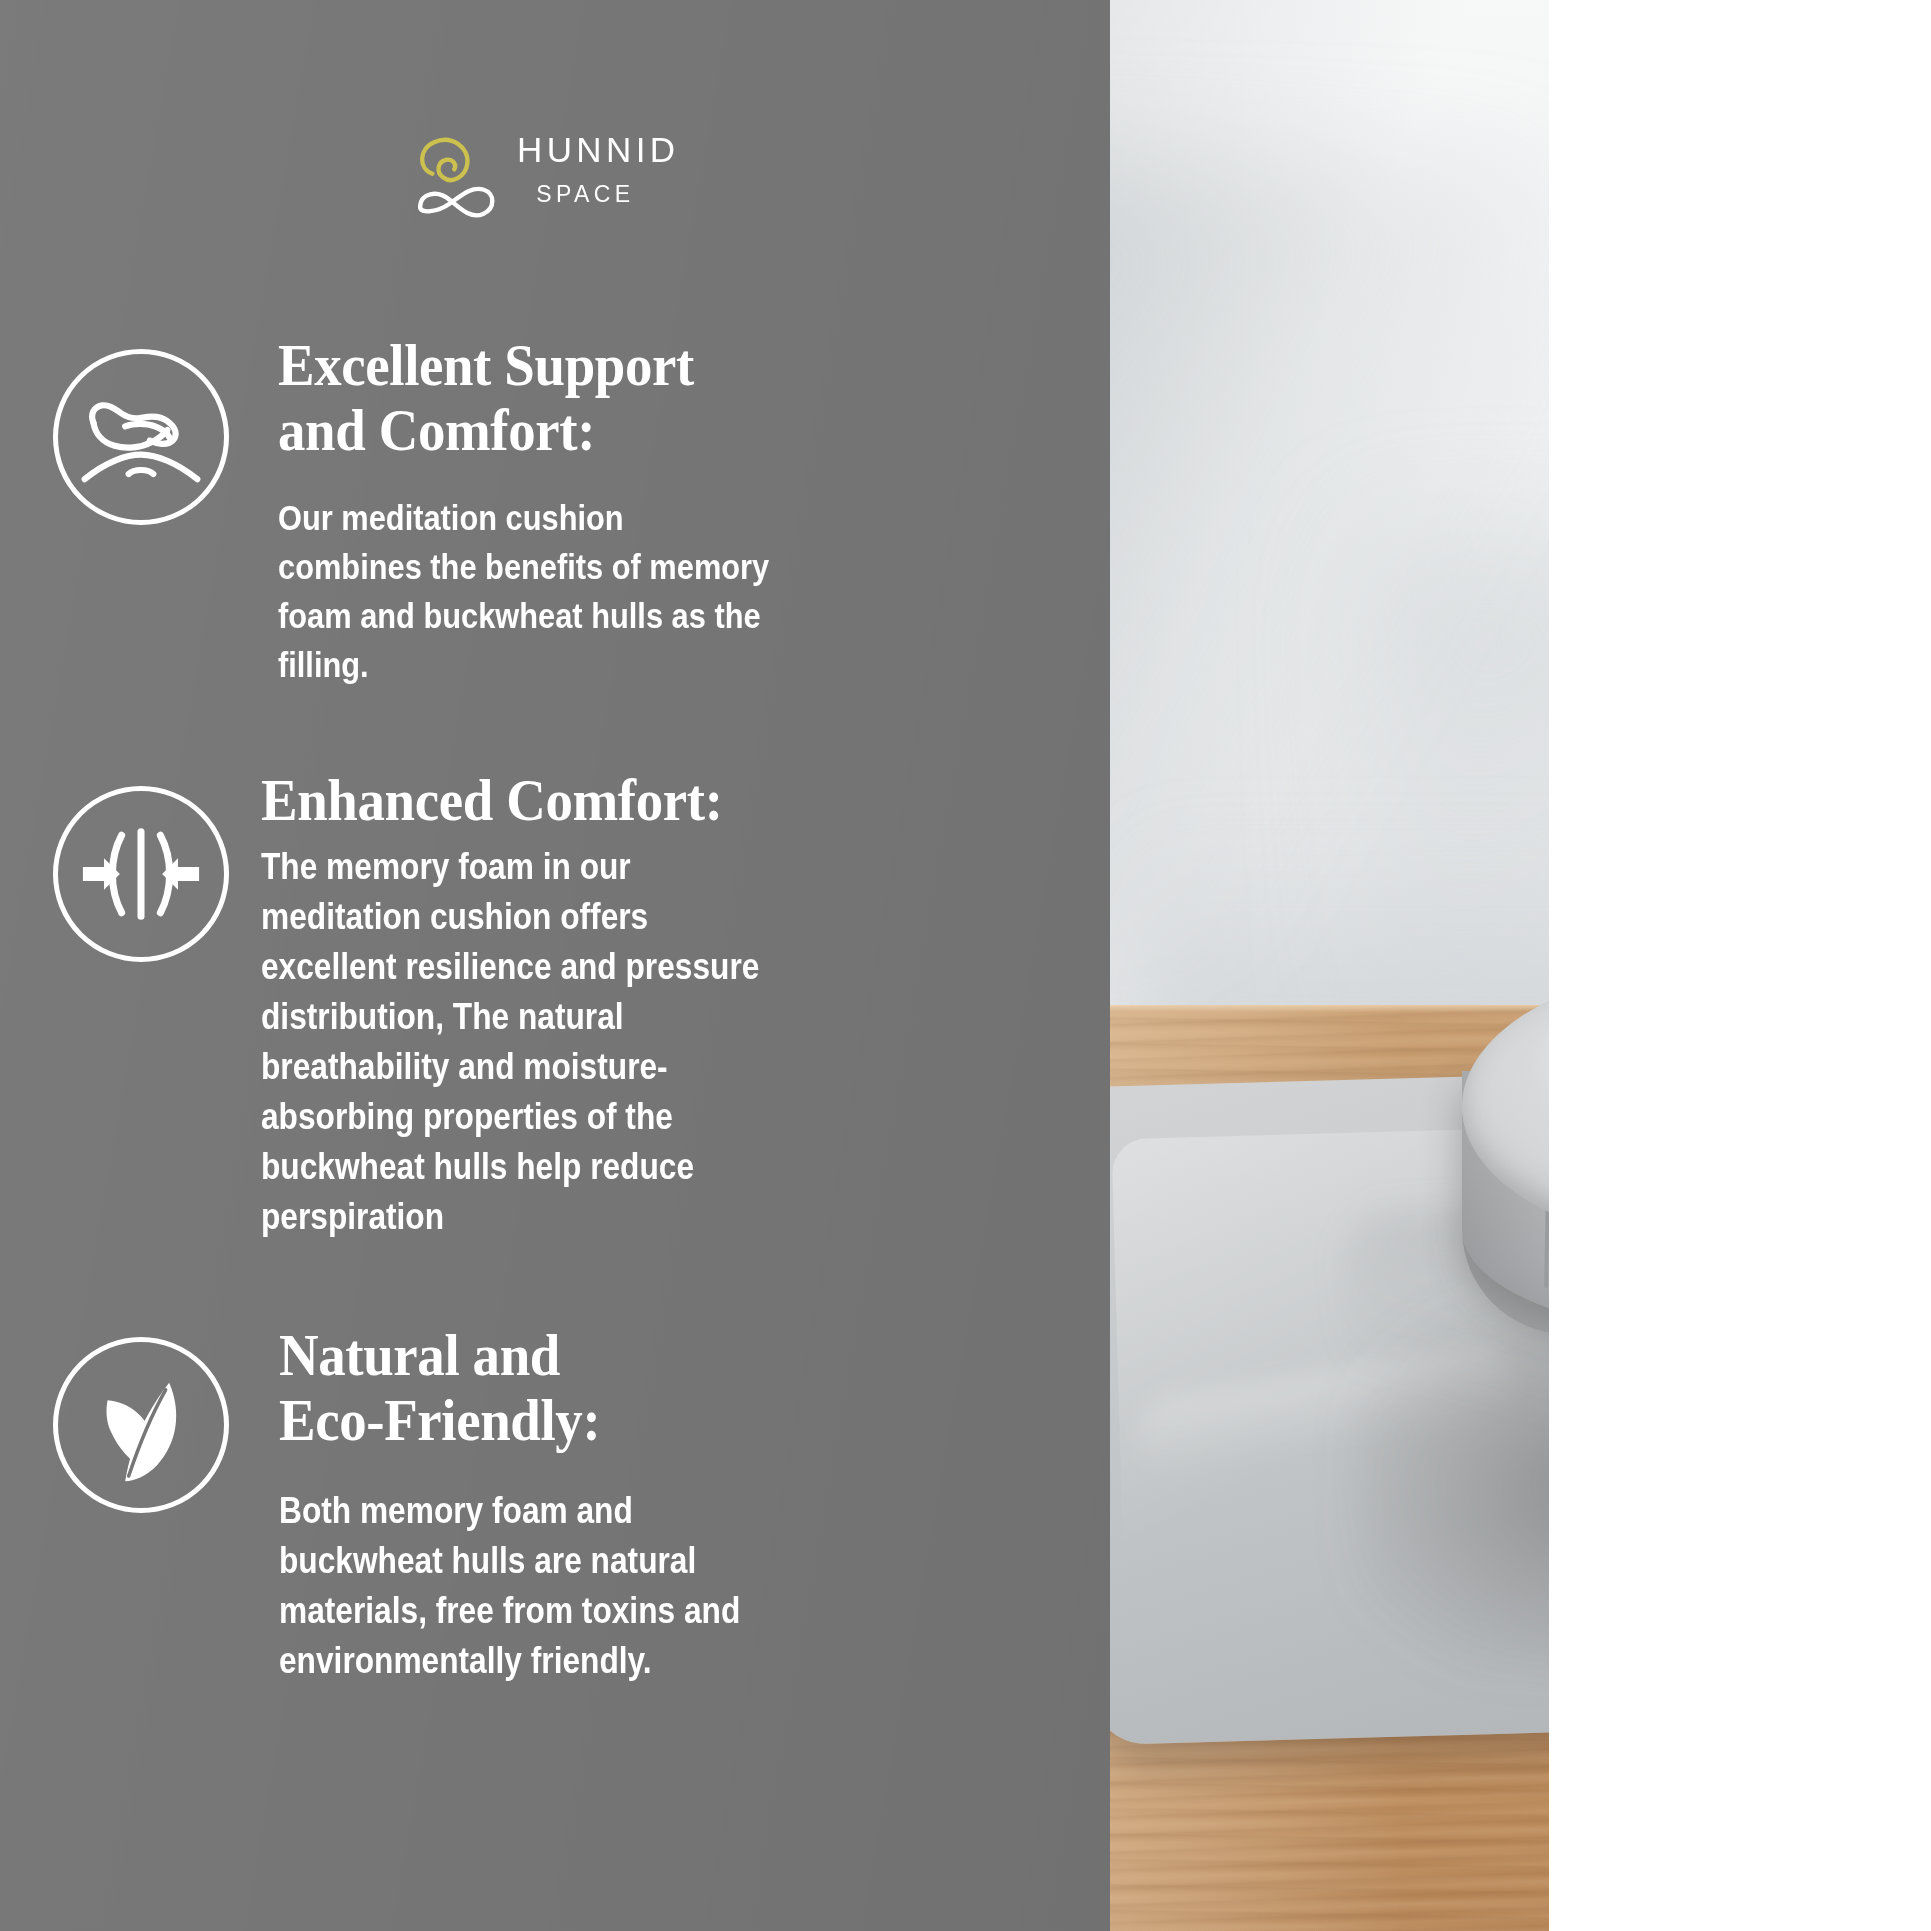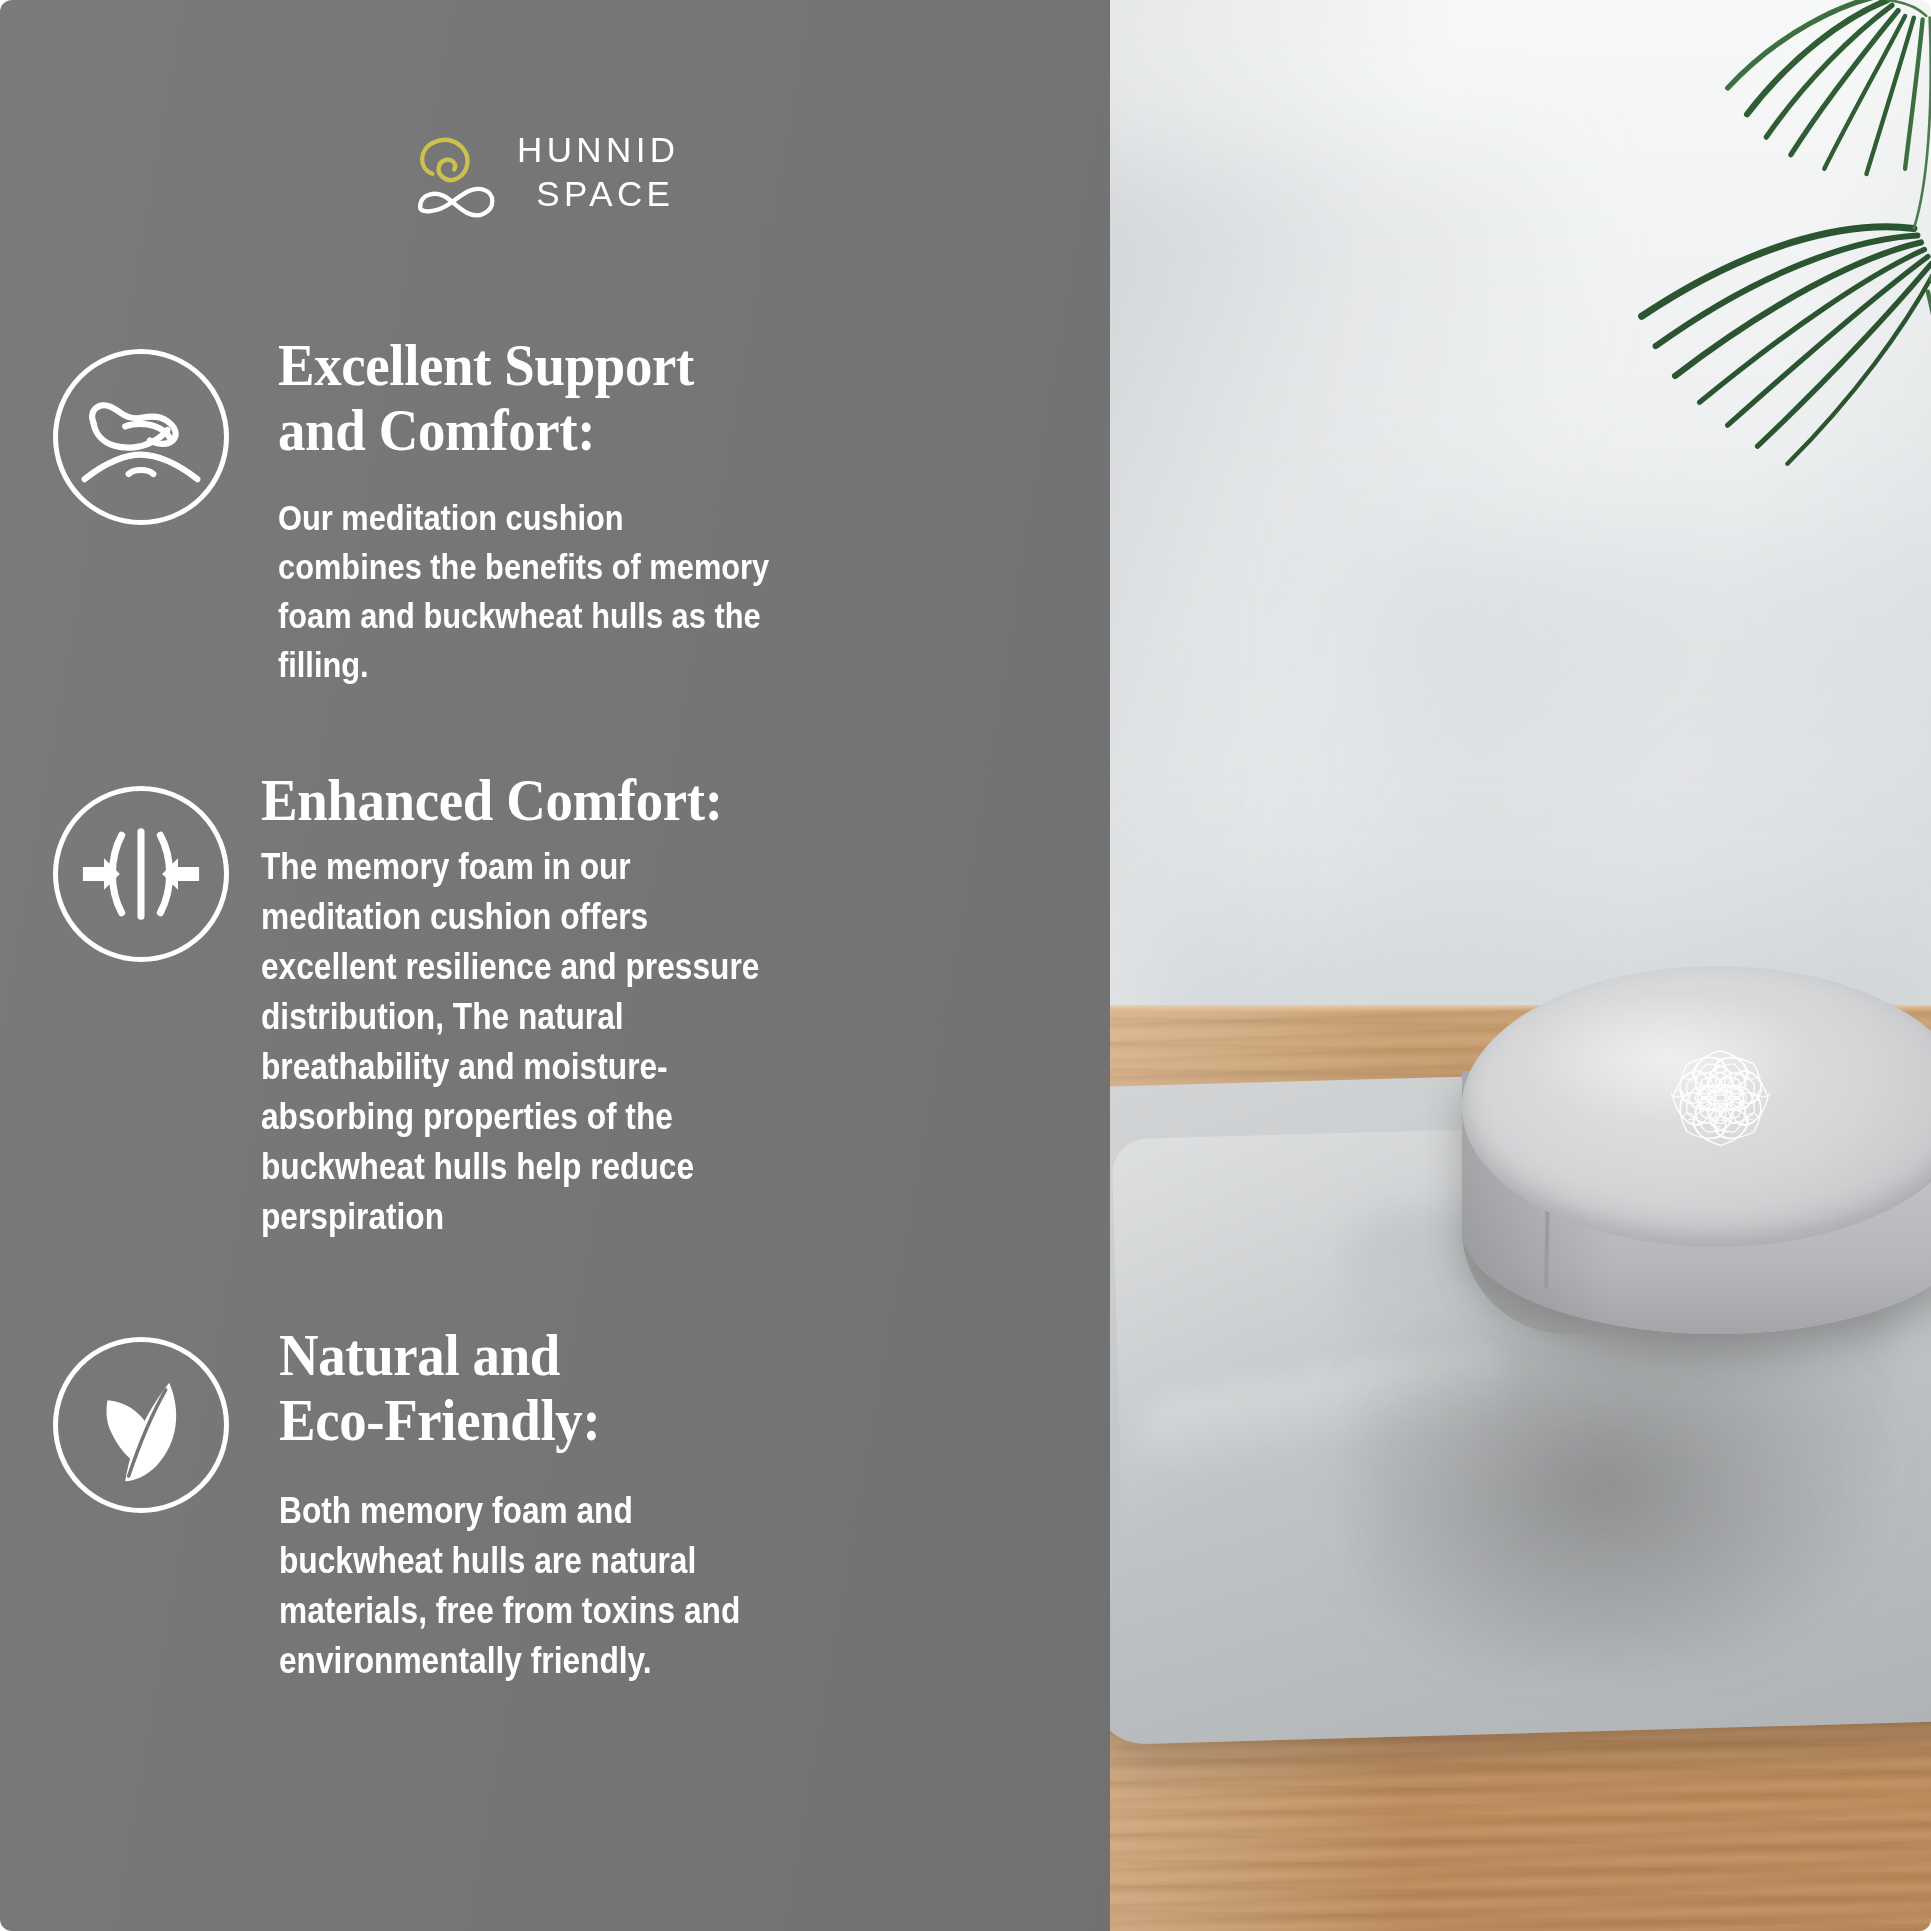--- a/index.html
+++ b/index.html
@@ -1,18 +1,18 @@
 <!DOCTYPE html>
 <html style="font-size:14px"><head>
 <meta charset="utf-8">
 <style>
   html,body{margin:0;padding:0;background:#fff;}
   body{width:1931px;height:1931px;overflow:hidden;font-family:"Liberation Sans",sans-serif;}
 
-  .canvas{position:relative;width:1931px;height:1931px;overflow:hidden;border-radius:12px;}
+  .canvas{position:relative;width:1549px;height:1931px;overflow:hidden;}
 
   
   .left-panel{
     position:absolute;left:0;top:0;width:1110px;height:1931px;
     background:#767676;
   }
   
   .panel-shade{
     position:absolute;inset:0;
     background:linear-gradient(100deg,rgba(255,255,255,0.035) 0%,rgba(0,0,0,0) 45%,rgba(0,0,0,0.045) 100%);
@@ -24,21 +24,21 @@
     position:absolute;left:413px;top:123px;width:290px;height:114px;
   }
   .logo-mark{position:absolute;left:0;top:0;width:93px;height:105px;}
   .logo-text{position:absolute;left:104px;top:5.3px;color:#ffffff;}
   .logo-line1{
     font-family:"Liberation Sans",sans-serif;
     font-size:35px;letter-spacing:4.4px;font-weight:300;line-height:44px;color:#ffffff;
   }
   .logo-line2{
     font-family:"Liberation Sans",sans-serif;
-    font-size:35px;letter-spacing:4.4px;font-weight:300;line-height:44px;color:#ffffff;
+    font-size:23px;letter-spacing:4.4px;font-weight:300;line-height:44px;color:#ffffff;
     padding-left:19.3px;
   }
 
   
   .feature{position:absolute;}
   .feature-icon{
     position:absolute;left:0;top:0;width:176px;height:176px;
   }
   .feature-body{position:absolute;left:0;top:0;}
   .feature-title{

